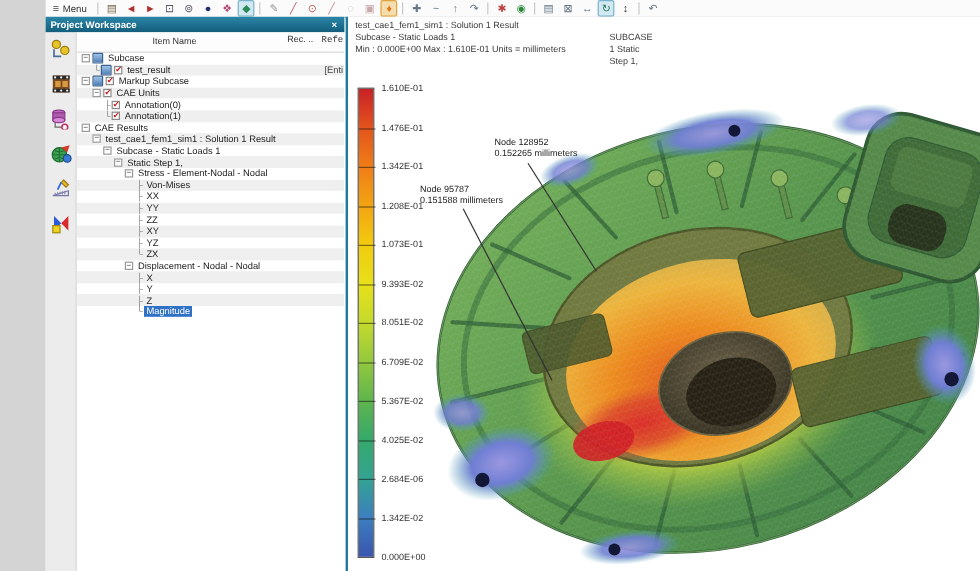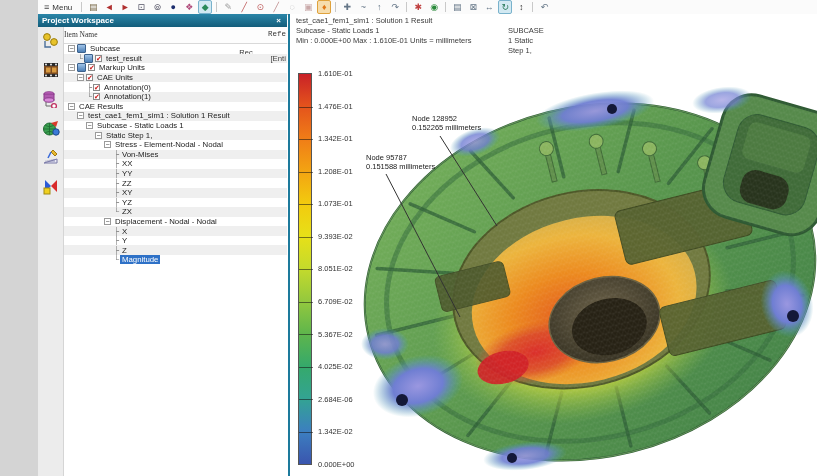--- a/index.html
+++ b/index.html
@@ -21,22 +21,22 @@
   .panel{position:absolute;left:38px;top:14px;width:249px;height:462px;background:#ffffff;}
   .panel-title{position:absolute;left:0;top:0;width:249px;height:13px;
                background:linear-gradient(#2b86a8,#135d7b);color:#fff;font-size:8px;font-weight:bold;
                display:flex;align-items:center;justify-content:space-between;padding:0 4px;box-sizing:border-box;}
   .panel-close{font-size:8px;font-weight:bold;cursor:pointer;padding:0 2px;}
   .icon-strip{position:absolute;left:0;top:13px;width:26px;height:449px;background:#ececec;border-right:1px solid #d5d5d5;
               display:flex;flex-direction:column;align-items:center;padding-top:4px;box-sizing:border-box;gap:9px;}
   .strip-ic{width:20px;height:20px;display:flex;align-items:center;justify-content:center;cursor:pointer;}
   .tree-wrap{position:absolute;left:26px;top:13px;width:223px;height:449px;background:#fff;overflow:hidden;}
   .tree-head{position:relative;height:16px;border-bottom:1px solid #d9d9d9;background:#fdfdfd;font-size:7.5px;color:#333;}
-  .th-item{position:absolute;left:0;right:60px;top:3px;text-align:left;font-family:Liberation Serif, serif;}
-  .th-rec{position:absolute;right:26px;top:21px;}
+  .th-item{position:absolute;left:0;right:60px;top:3px;text-align:center;}
+  .th-rec{position:absolute;right:26px;top:1px;}
   .th-refe{position:absolute;right:1px;top:3px;font-family:Liberation Mono, monospace;}
   .tree-rows{position:relative;font-size:7.8px;color:#222;}
   .tree-row{position:relative;display:flex;align-items:center;height:9.6px;white-space:nowrap;cursor:pointer;}
   .tree-row.odd{background:#efefef;}
   .conn{color:#777;font-size:7.5px;width:7px;display:inline-block;text-align:center;flex:none;}
   .exp{flex:none;width:7px;height:7px;border:1px solid #9a9a9a;background:#fff;color:#444;font-size:7px;line-height:5px;
        text-align:center;margin-right:2px;box-sizing:border-box;}
   .ic-comp{flex:none;width:7px;height:7px;background:linear-gradient(#9fc3e8,#4d7fb6);border:1px solid #3c618c;
            border-radius:1px;margin-right:2px;}
   .ic-check{flex:none;width:7px;height:7px;border:1px solid #8a8a8a;background:#fff;color:#cc2020;font-size:7px;
@@ -192,21 +192,21 @@
             <span class="ic-comp"></span>
             <span class="ic-check">✔</span>
             <span class="tree-label">test_result</span>
             <span class="row-right">[Enti</span>
           </div>
           <div class="tree-row">
             <span style="flex: 0 0 auto; width: 4px;"></span>
             <span class="exp">−</span>
             <span class="ic-comp"></span>
             <span class="ic-check">✔</span>
-            <span class="tree-label">Markup Units</span>
+            <span class="tree-label">Markup Subcase</span>
           </div>
           <div class="tree-row odd">
             <span style="flex: 0 0 auto; width: 13px;"></span>
             <span class="exp">−</span>
             <span class="ic-check">✔</span>
             <span class="tree-label">CAE Units</span>
           </div>
           <div class="tree-row">
             <span style="flex: 0 0 auto; width: 22px;"></span>
             <span class="conn">├</span>
@@ -459,18 +459,18 @@
       <g stroke="#333" stroke-width="1">
         <line x1="150" y1="122" x2="207" y2="212"></line>
         <line x1="96" y1="160" x2="170" y2="303"></line>
       </g>
     </svg>
 
     <div class="anno" style="left:122px;top:100px;">
       <div>Node 128952</div>
       <div>0.152265 millimeters</div>
     </div>
-    <div class="anno" style="left:76px;top:139px;">
+    <div class="anno" style="left:60px;top:139px;">
       <div>Node 95787</div>
       <div>0.151588 millimeters</div>
     </div>
   </div>
 </div>
 
 </body></html>

